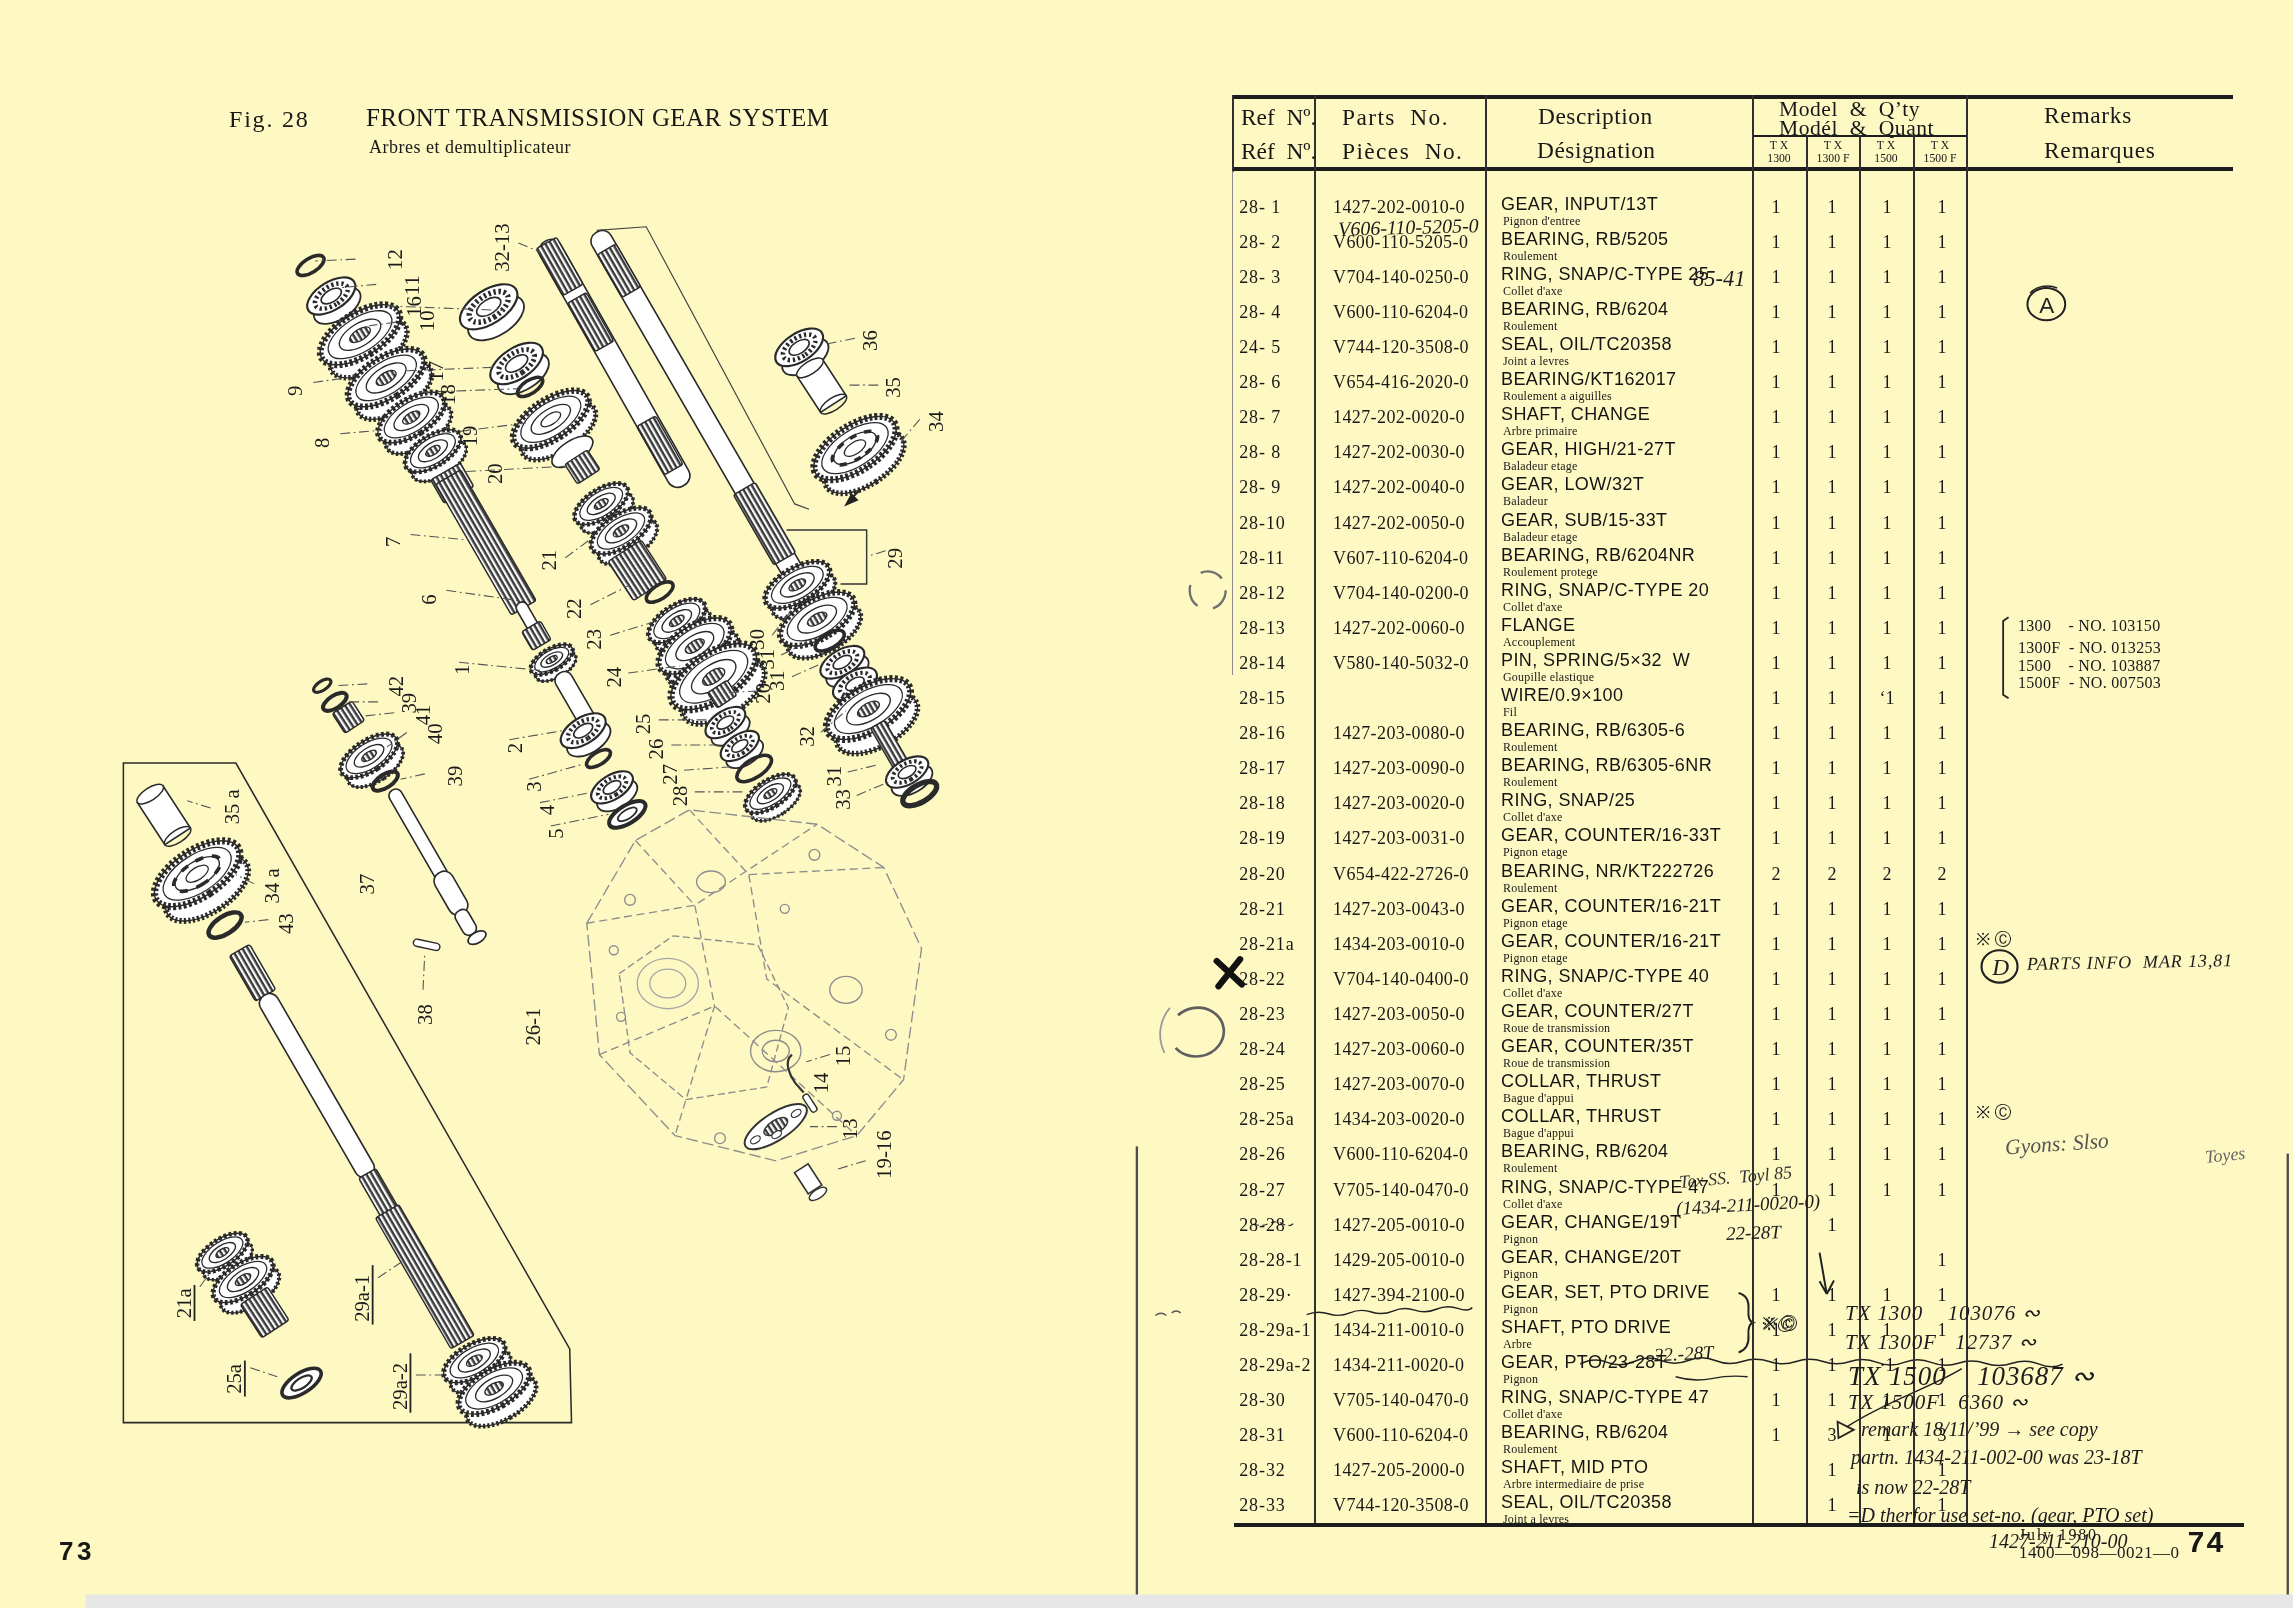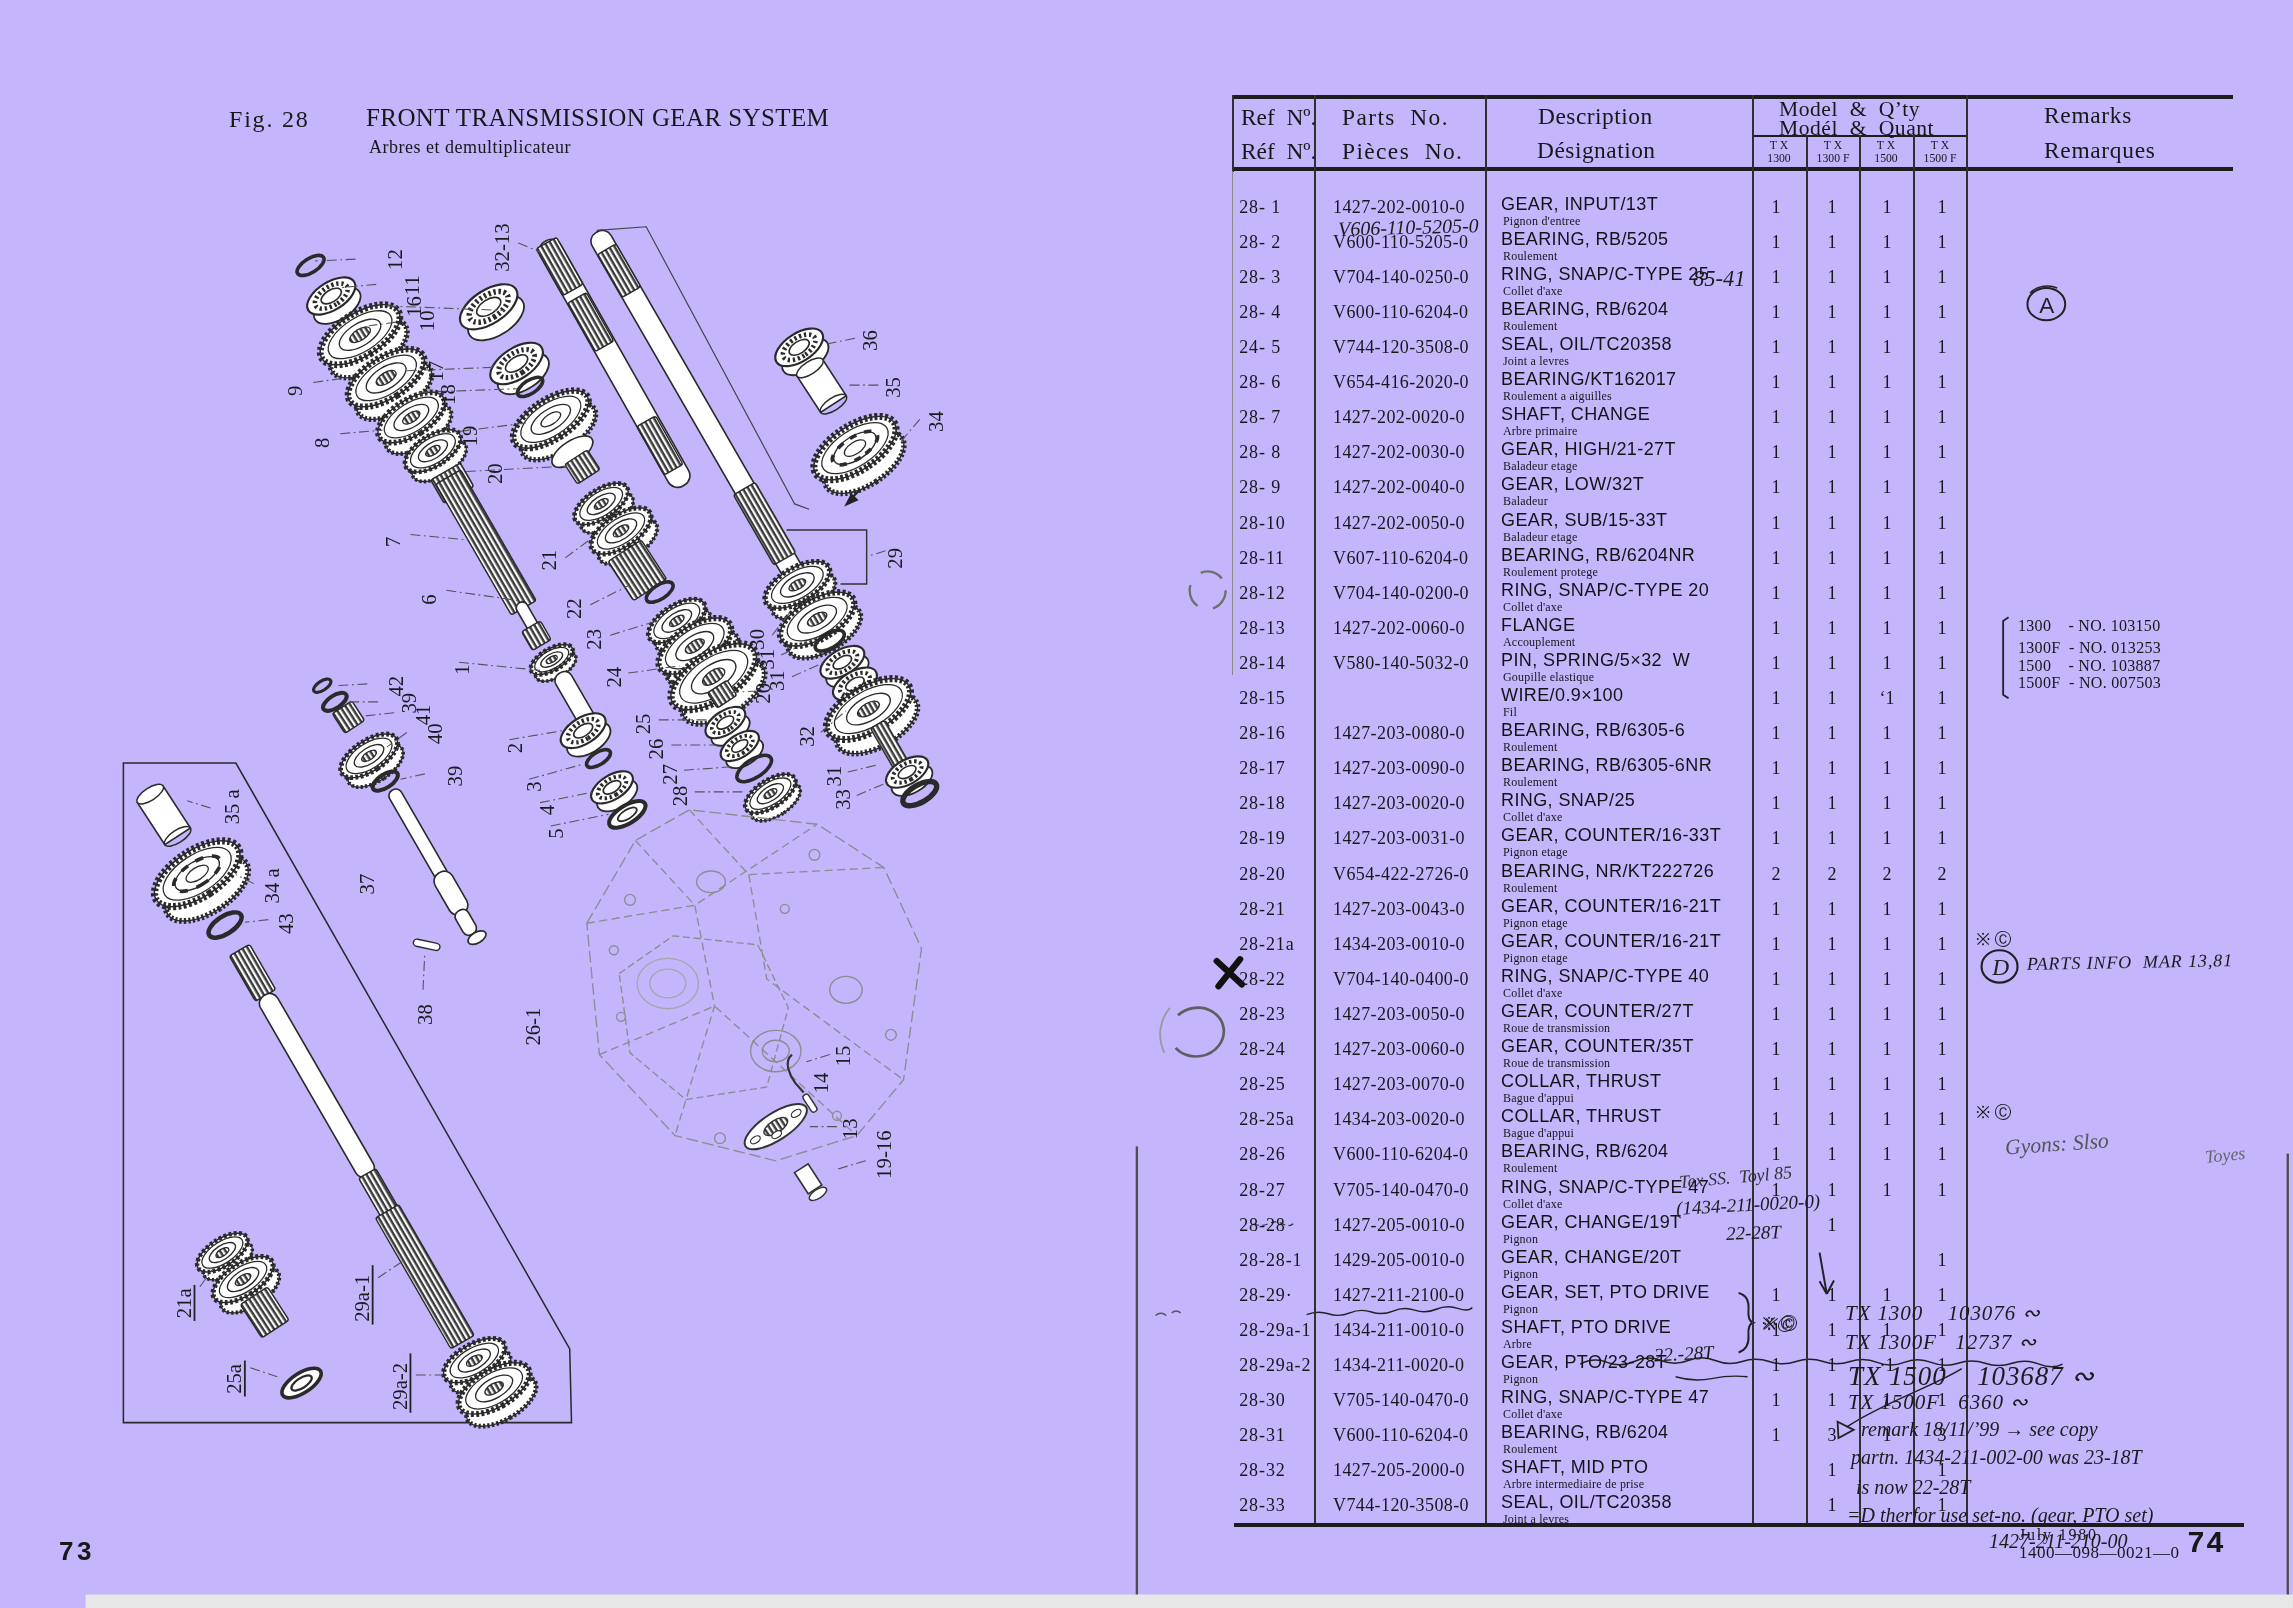--- a/index.html
+++ b/index.html
@@ -1,15 +1,15 @@
 <!DOCTYPE html>
 <html style="font-size:14.4px"><head><meta charset="utf-8">
 <style>
 html,body{margin:0;padding:0;background:#fff}
-#page{position:relative;width:2293px;height:1608px;background:#c4b5fd;overflow:hidden;font-family:"Liberation Serif",serif;color:#181818}
+#page{position:relative;width:2293px;height:1608px;background:#fef9c3;overflow:hidden;font-family:"Liberation Serif",serif;color:#181818}
 .abs{position:absolute}
 .hline{position:absolute;background:#1d1d1d}
 .vline{position:absolute;background:#303030}
 #tbl{position:absolute;left:1232px;top:0;width:1001px;height:1188px}
 .row{position:absolute;left:0;width:1001px;height:36px}
 .rn{position:absolute;left:7.2px;top:3.6px;font-size:18px;letter-spacing:0.9px;white-space:pre}
 .pn{position:absolute;left:101px;top:3.6px;font-size:18px;letter-spacing:0.4px;white-space:pre}
 .de{position:absolute;left:269px;top:0.9px;font-family:"Liberation Sans",sans-serif;font-size:18px;letter-spacing:0.4px;color:#141414;white-space:pre}
 .fr{position:absolute;left:271px;top:21px;font-size:12px;letter-spacing:0.2px;white-space:pre}
 .q{position:absolute;top:3.6px;font-size:18px;width:18px;text-align:center}
@@ -1014,21 +1014,21 @@
       </div>
 <div class="row" style="top:1246px">
         <span class="rn">28-28-1</span>
         <span class="pn">1429-205-0010-0</span>
         <span class="de">GEAR, CHANGE/20T</span>
         <span class="fr">Pignon</span>
         <span class="q" style="left:701px">1</span>
       </div>
 <div class="row" style="top:1281px">
         <span class="rn">28-29·</span>
-        <span class="pn">1427-211-2100-0</span>
+        <span class="pn">1427-394-2100-0</span>
         <span class="de">GEAR, SET, PTO DRIVE</span>
         <span class="fr">Pignon</span>
         <span class="q" style="left:535px">1</span>
         <span class="q" style="left:591px">1</span>
         <span class="q" style="left:646px">1</span>
         <span class="q" style="left:701px">1</span>
       </div>
 <div class="row" style="top:1316px">
         <span class="rn">28-29a-1</span>
         <span class="pn">1434-211-0010-0</span>

